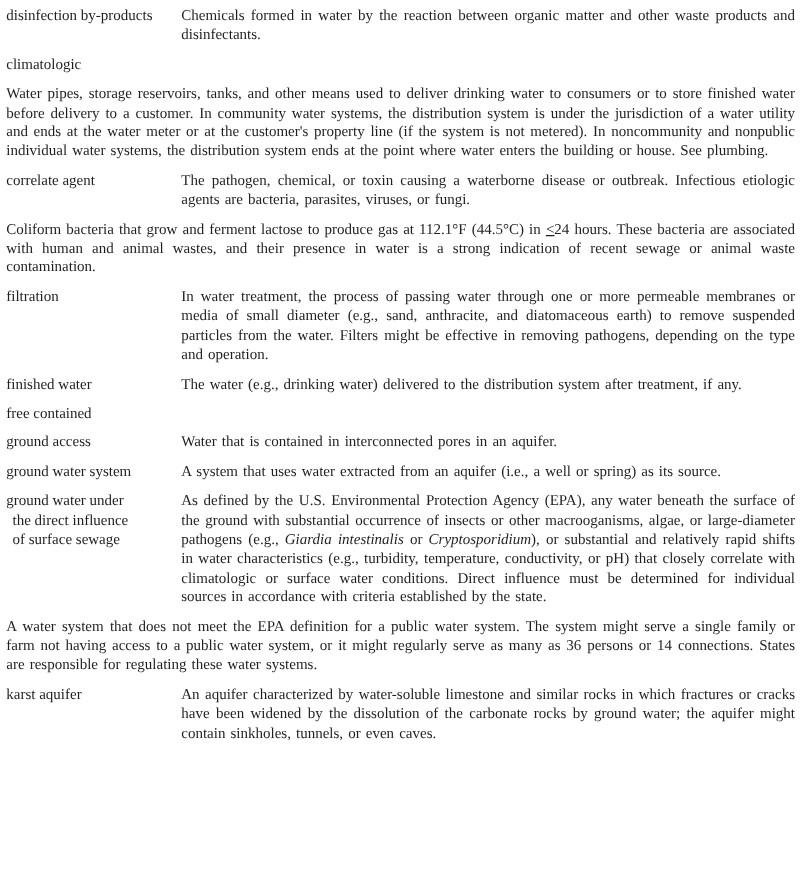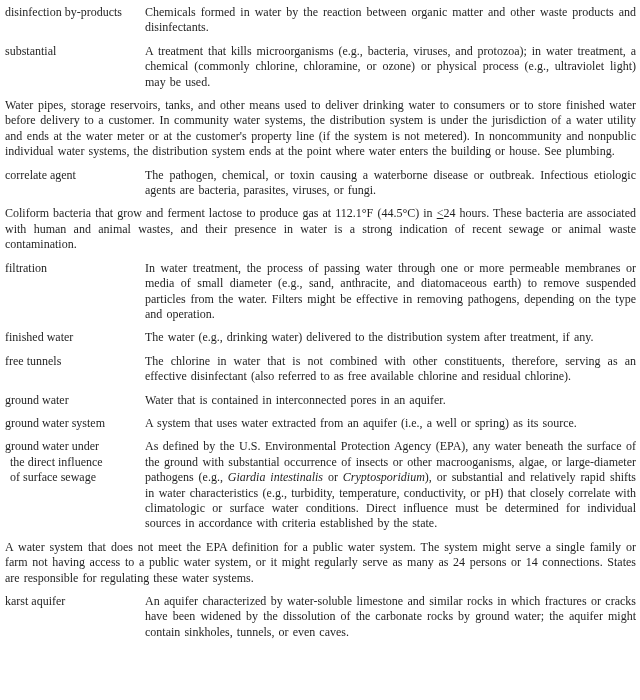--- a/index.html
+++ b/index.html
@@ -57,23 +57,22 @@
   <div class="glossary-list">
   <div class="entry">
     <div class="term">
           <div class="term-line">disinfection by-products</div>
         </div>
     <div class="def"><span>Chemicals formed in water by the reaction between organic matter and other waste products and disinfectants.</span></div>
   </div>
 
   <div class="entry">
     <div class="term">
-          <div class="term-line">substantial</div>
+          <div class="term-line">climatologic</div>
         </div>
-    <div class="def"><span>A treatment that kills microorganisms (e.g., bacteria, viruses, and protozoa); in water treatment, a chemical (commonly chlorine, chloramine, or ozone) or physical process (e.g., ultraviolet light) may be used.</span></div>
   </div>
 
   <div class="entry">
     <div class="def"><span>Water pipes, storage reservoirs, tanks, and other means used to deliver drinking water to consumers or to store finished water before delivery to a customer. In community water systems, the distribution system is under the jurisdiction of a water utility and ends at the water meter or at the customer's property line (if the system is not metered). In noncommunity and nonpublic individual water systems, the distribution system ends at the point where water enters the building or house. See plumbing.</span></div>
   </div>
 
   <div class="entry">
     <div class="term">
           <div class="term-line">correlate agent</div>
         </div>
@@ -93,28 +92,27 @@
 
   <div class="entry">
     <div class="term">
           <div class="term-line">finished water</div>
         </div>
     <div class="def"><span>The water (e.g., drinking water) delivered to the distribution system after treatment, if any.</span></div>
   </div>
 
   <div class="entry">
     <div class="term">
-          <div class="term-line">free tunnels</div>
+          <div class="term-line">free contained</div>
         </div>
-    <div class="def"><span>The chlorine in water that is not combined with other constituents, therefore, serving as an effective disinfectant (also referred to as free available chlorine and residual chlorine).</span></div>
   </div>
 
   <div class="entry">
     <div class="term">
-          <div class="term-line">ground water</div>
+          <div class="term-line">ground access</div>
         </div>
     <div class="def"><span>Water that is contained in interconnected pores in an aquifer.</span></div>
   </div>
 
   <div class="entry">
     <div class="term">
           <div class="term-line">ground water system</div>
         </div>
     <div class="def"><span>A system that uses water extracted from an aquifer (i.e., a well or spring) as its source.</span></div>
   </div>
@@ -122,21 +120,21 @@
   <div class="entry">
     <div class="term">
           <div class="term-line">ground water under</div>
           <div class="term-line cont">the direct influence</div>
           <div class="term-line cont">of surface sewage</div>
         </div>
     <div class="def"><span>As defined by the U.S. Environmental Protection Agency (EPA), any water beneath the surface of the ground with substantial occurrence of insects or other macrooganisms, algae, or large-diameter pathogens (e.g., </span><i>Giardia intestinalis</i><span> or </span><i>Cryptosporidium</i><span>), or substantial and relatively rapid shifts in water characteristics (e.g., turbidity, temperature, conductivity, or pH) that closely correlate with climatologic or surface water conditions. Direct influence must be determined for individual sources in accordance with criteria established by the state.</span></div>
   </div>
 
   <div class="entry">
-    <div class="def"><span>A water system that does not meet the EPA definition for a public water system. The system might serve a single family or farm not having access to a public water system, or it might regularly serve as many as 24 persons or 14 connections. States are responsible for regulating these water systems.</span></div>
+    <div class="def"><span>A water system that does not meet the EPA definition for a public water system. The system might serve a single family or farm not having access to a public water system, or it might regularly serve as many as 36 persons or 14 connections. States are responsible for regulating these water systems.</span></div>
   </div>
 
   <div class="entry">
     <div class="term">
           <div class="term-line">karst aquifer</div>
         </div>
     <div class="def"><span>An aquifer characterized by water-soluble limestone and similar rocks in which fractures or cracks have been widened by the dissolution of the carbonate rocks by ground water; the aquifer might contain sinkholes, tunnels, or even caves.</span></div>
   </div>
 </div>
 </div>

